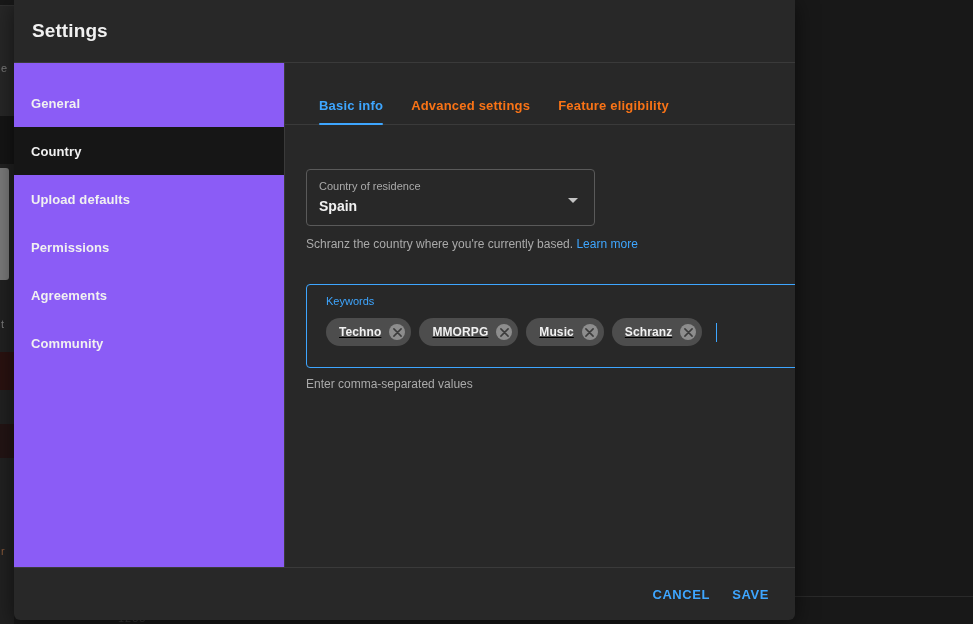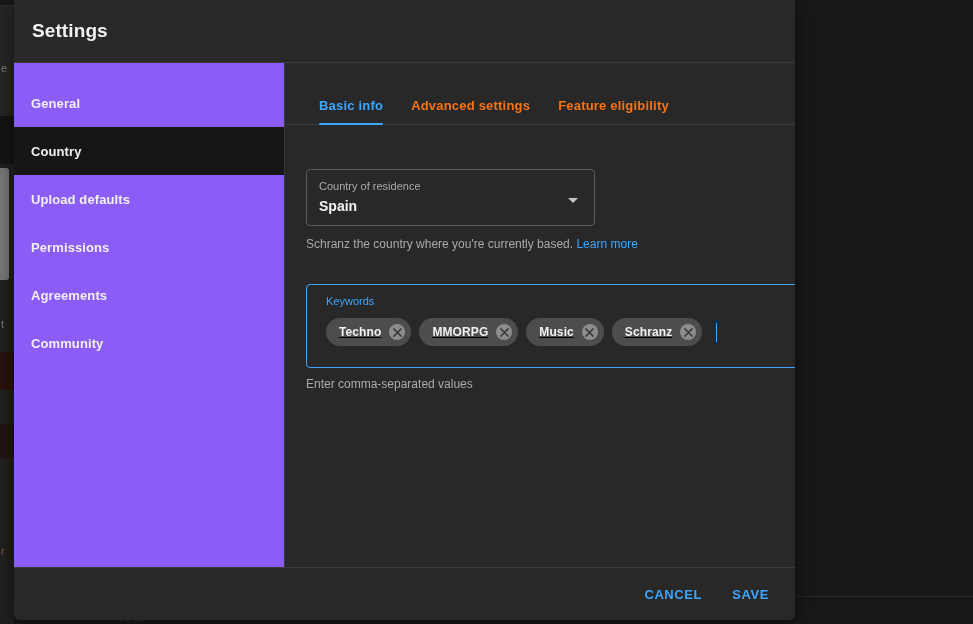--- a/index.html
+++ b/index.html
@@ -293,21 +293,20 @@
 
   
   .dialog-footer {
     flex: 0 0 53px;
     height: 53px;
     border-top: 1px solid #3a3a3a;
     display: flex;
     align-items: center;
     justify-content: flex-end;
     padding-right: 15px;
-    gap: 8px;
   }
   .text-button {
     background: none;
     border: none;
     color: #3ea6ff;
     font-family: "Liberation Sans", sans-serif;
     font-size: 13px;
     font-weight: bold;
     letter-spacing: 0.6px;
     padding: 9px 11px;

